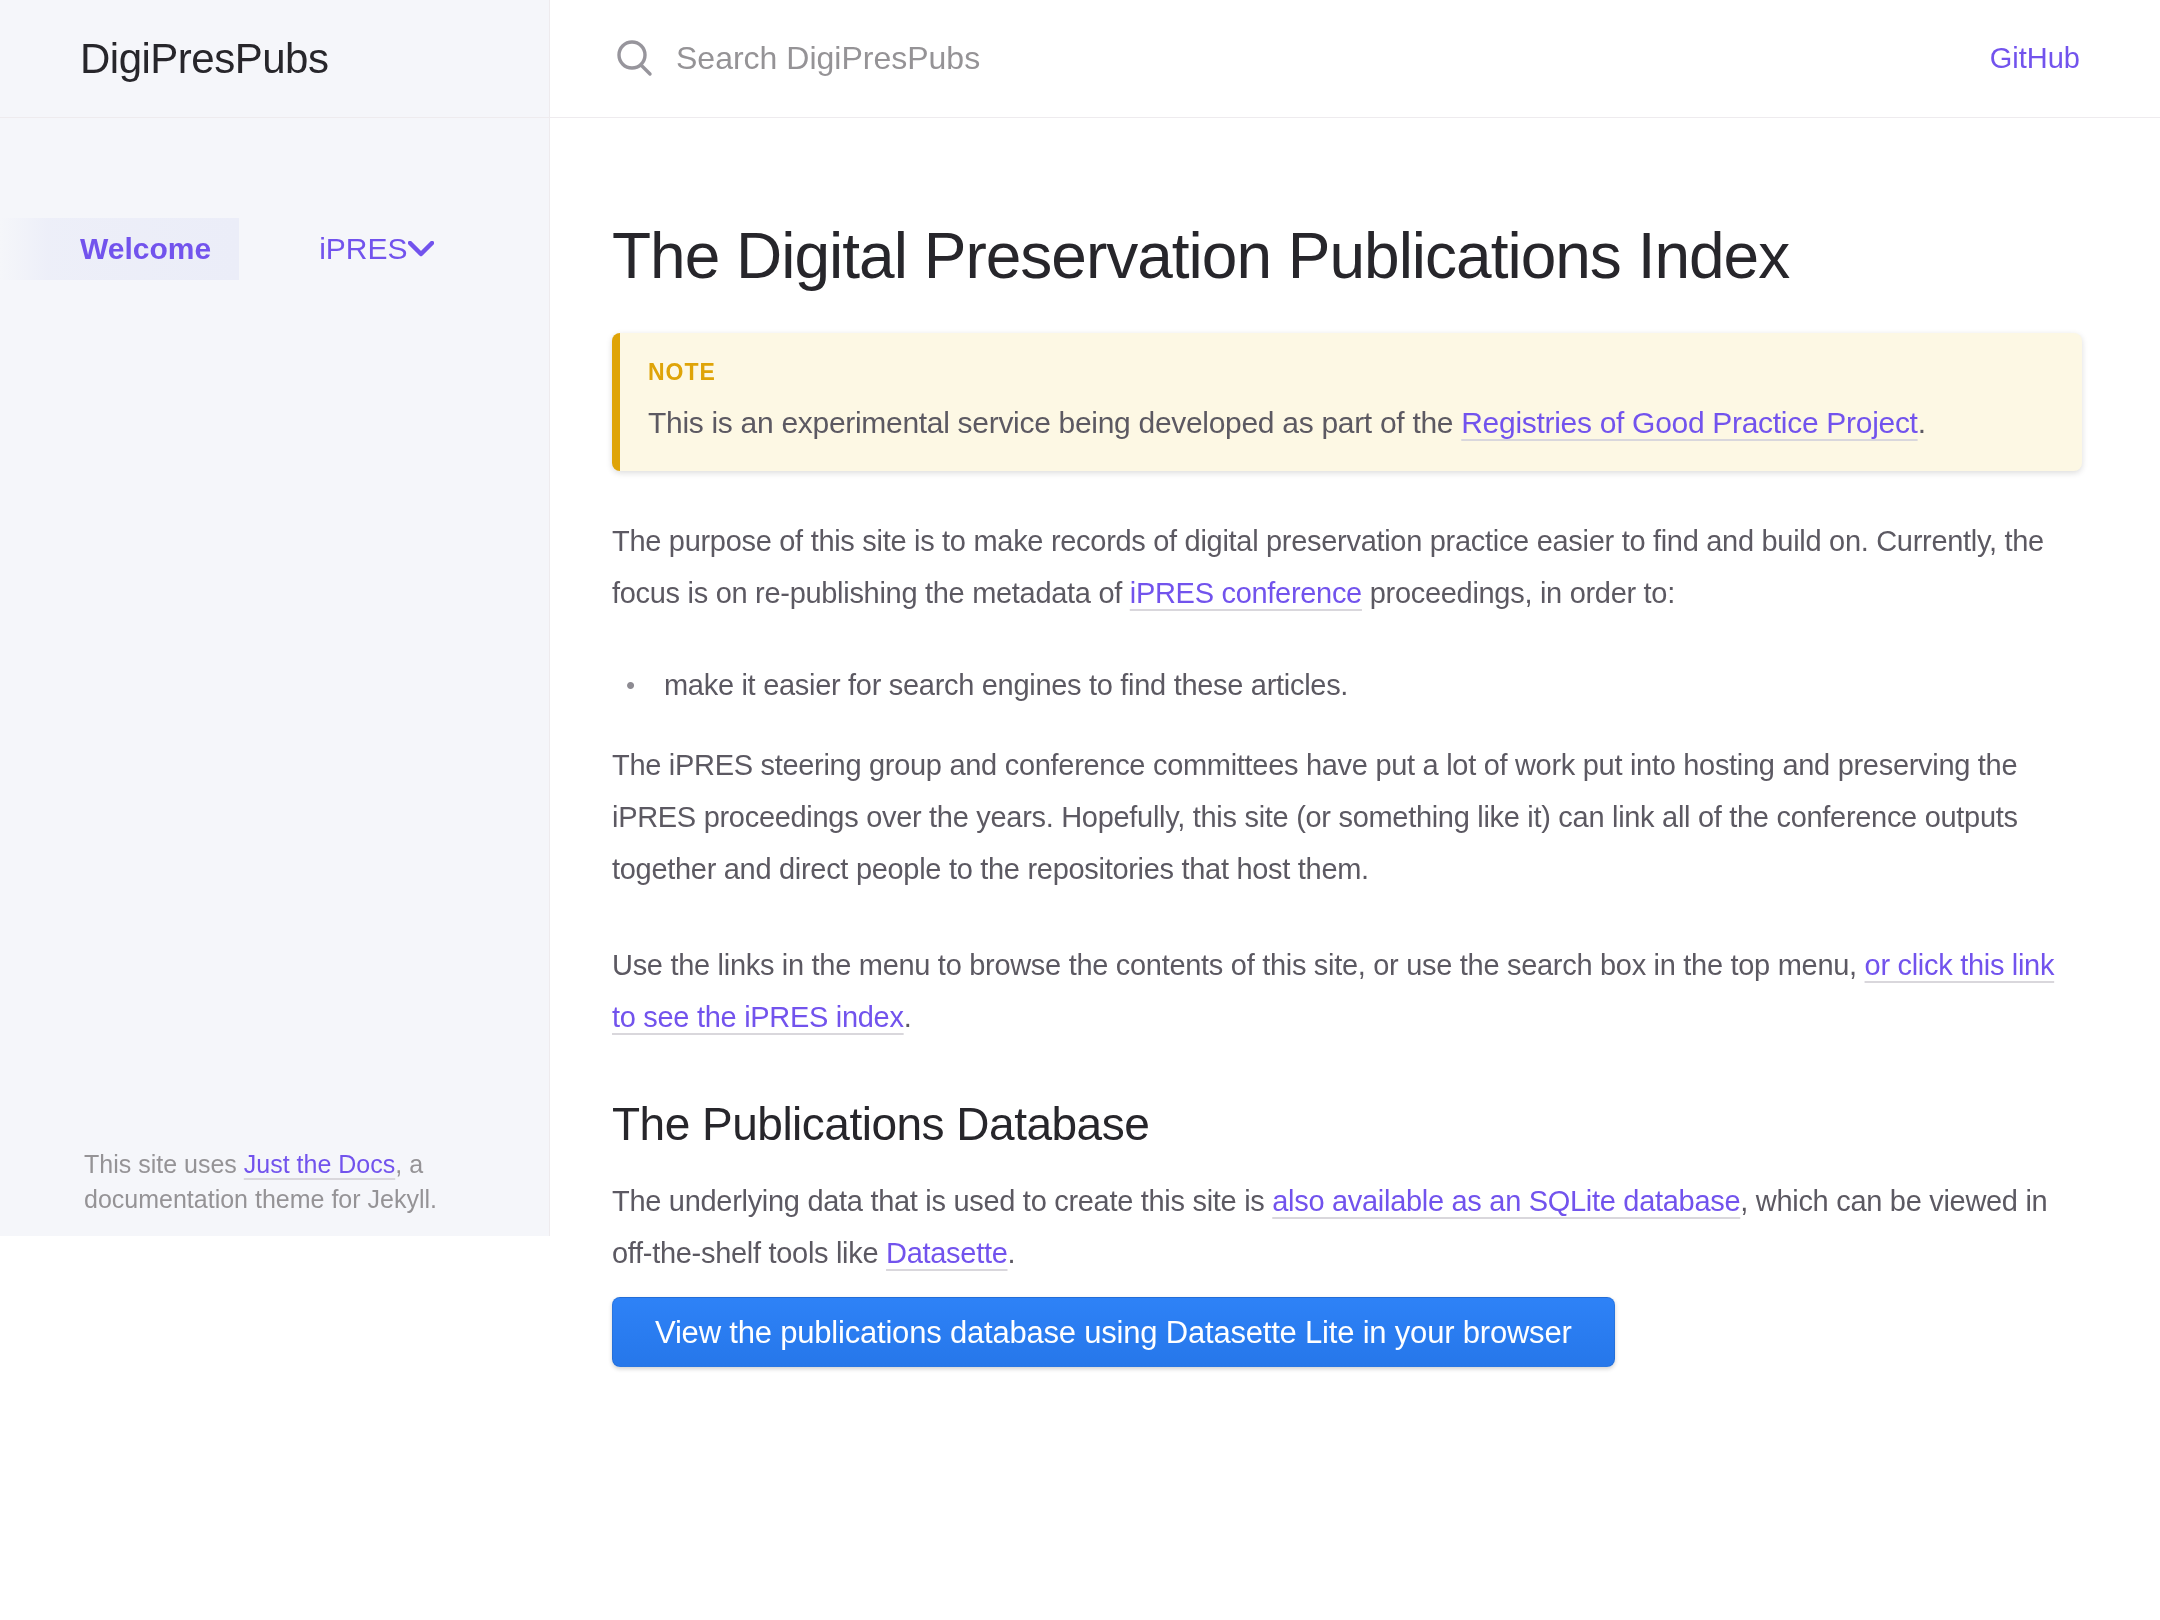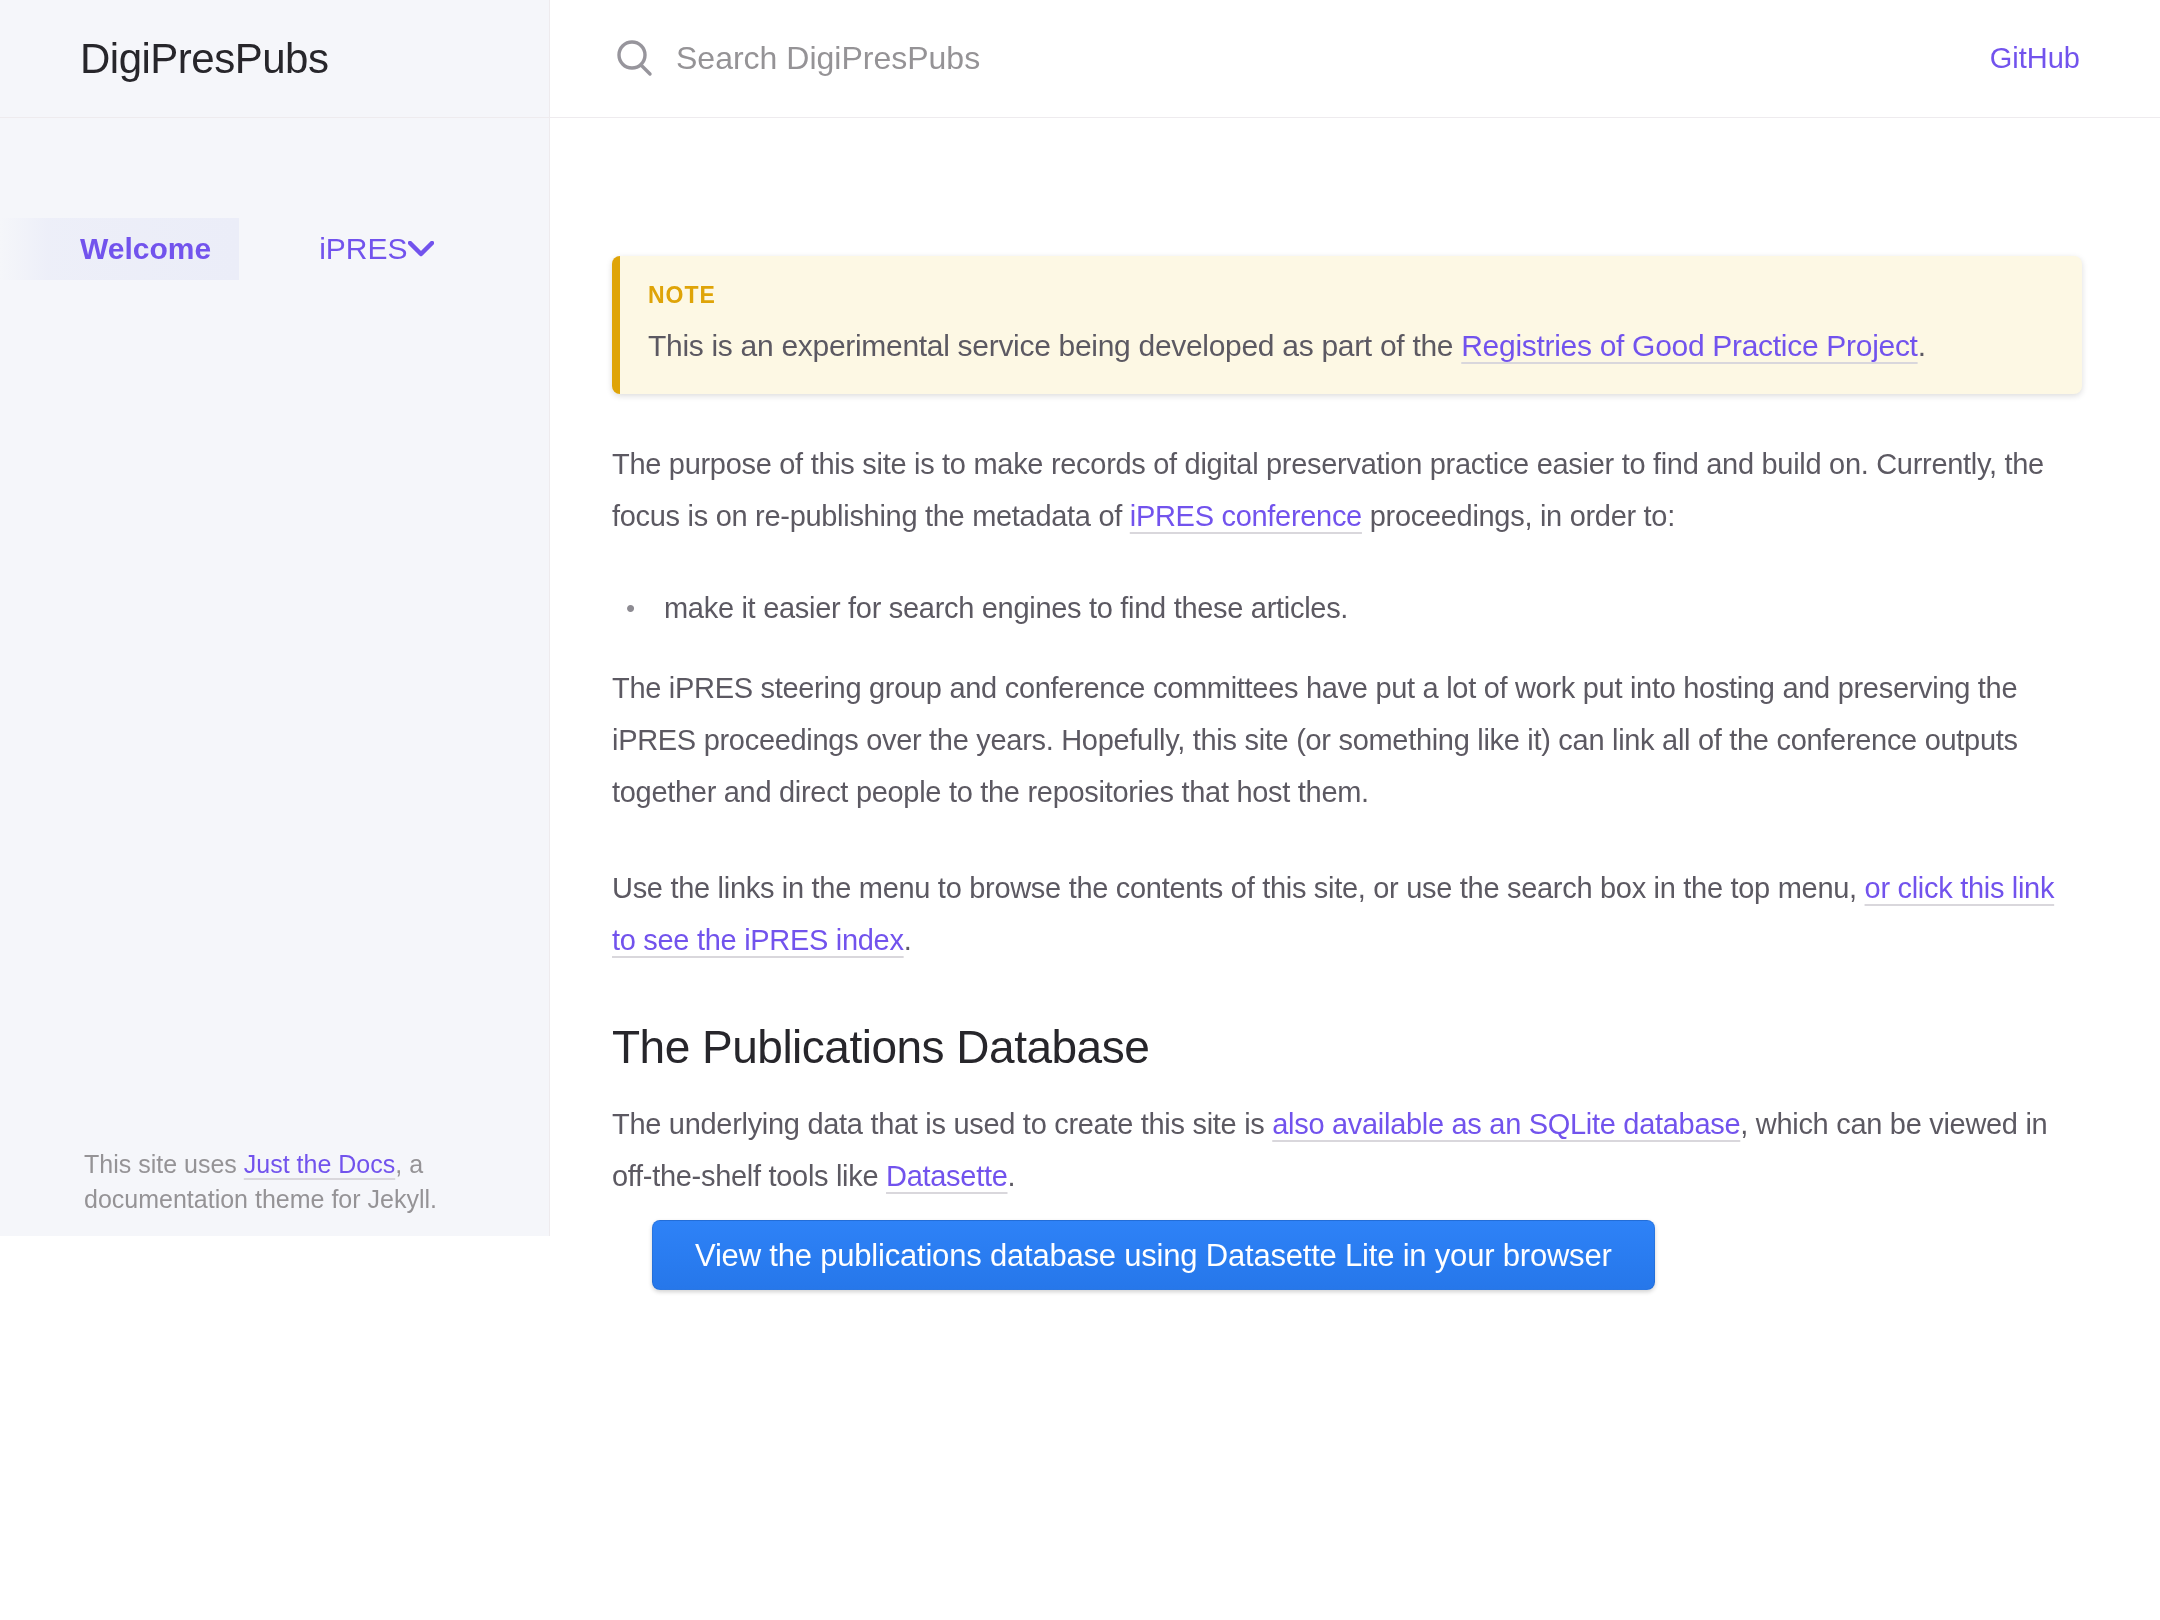--- a/index.html
+++ b/index.html
@@ -176,21 +176,20 @@
     color:#fff !important;
     font-size:31px;
     line-height:31px;
     letter-spacing:-0.2px;
     padding:19px 42px 18px 42px;
     border-radius:8px;
     border:1px solid rgba(0,0,0,0.08);
     box-shadow:0 2px 4px rgba(0,0,0,0.18);
     text-decoration:none !important;
     cursor:pointer;
-    margin-left:40px;
   }
 </style>
 </head>
 <body>
 
 <div class="app">
 
   <aside class="sidebar">
     <div class="side-head">
       <a class="site-title">DigiPresPubs</a>
@@ -221,20 +220,21 @@
           <circle cx="20" cy="19" r="13" stroke="#97959c" stroke-width="3.4"></circle>
           <line x1="29.5" y1="29.5" x2="38" y2="38" stroke="#97959c" stroke-width="3.4" stroke-linecap="round"></line>
         </svg>
         <input type="text" placeholder="Search DigiPresPubs" style="">
       </div>
       <a class="aux-link">GitHub</a>
     </header>
 
     <main class="content">
 
+      <h1>The Digital Preservation Publications Index</h1>
 
       <div class="note">
         <div class="note-label">NOTE</div>
         <p><span>This is an experimental service being developed as part of the </span><a>Registries of Good Practice Project</a><span>.</span></p>
       </div>
 
       <p class="body-para"><span>The purpose of this site is to make records of digital preservation practice easier to find and build on. Currently, the focus is on re-publishing the metadata of </span><a>iPRES conference</a><span> proceedings, in order to:</span></p>
 
       <ul class="bullets">
         <li>make it easier for search engines to find these articles.</li>

